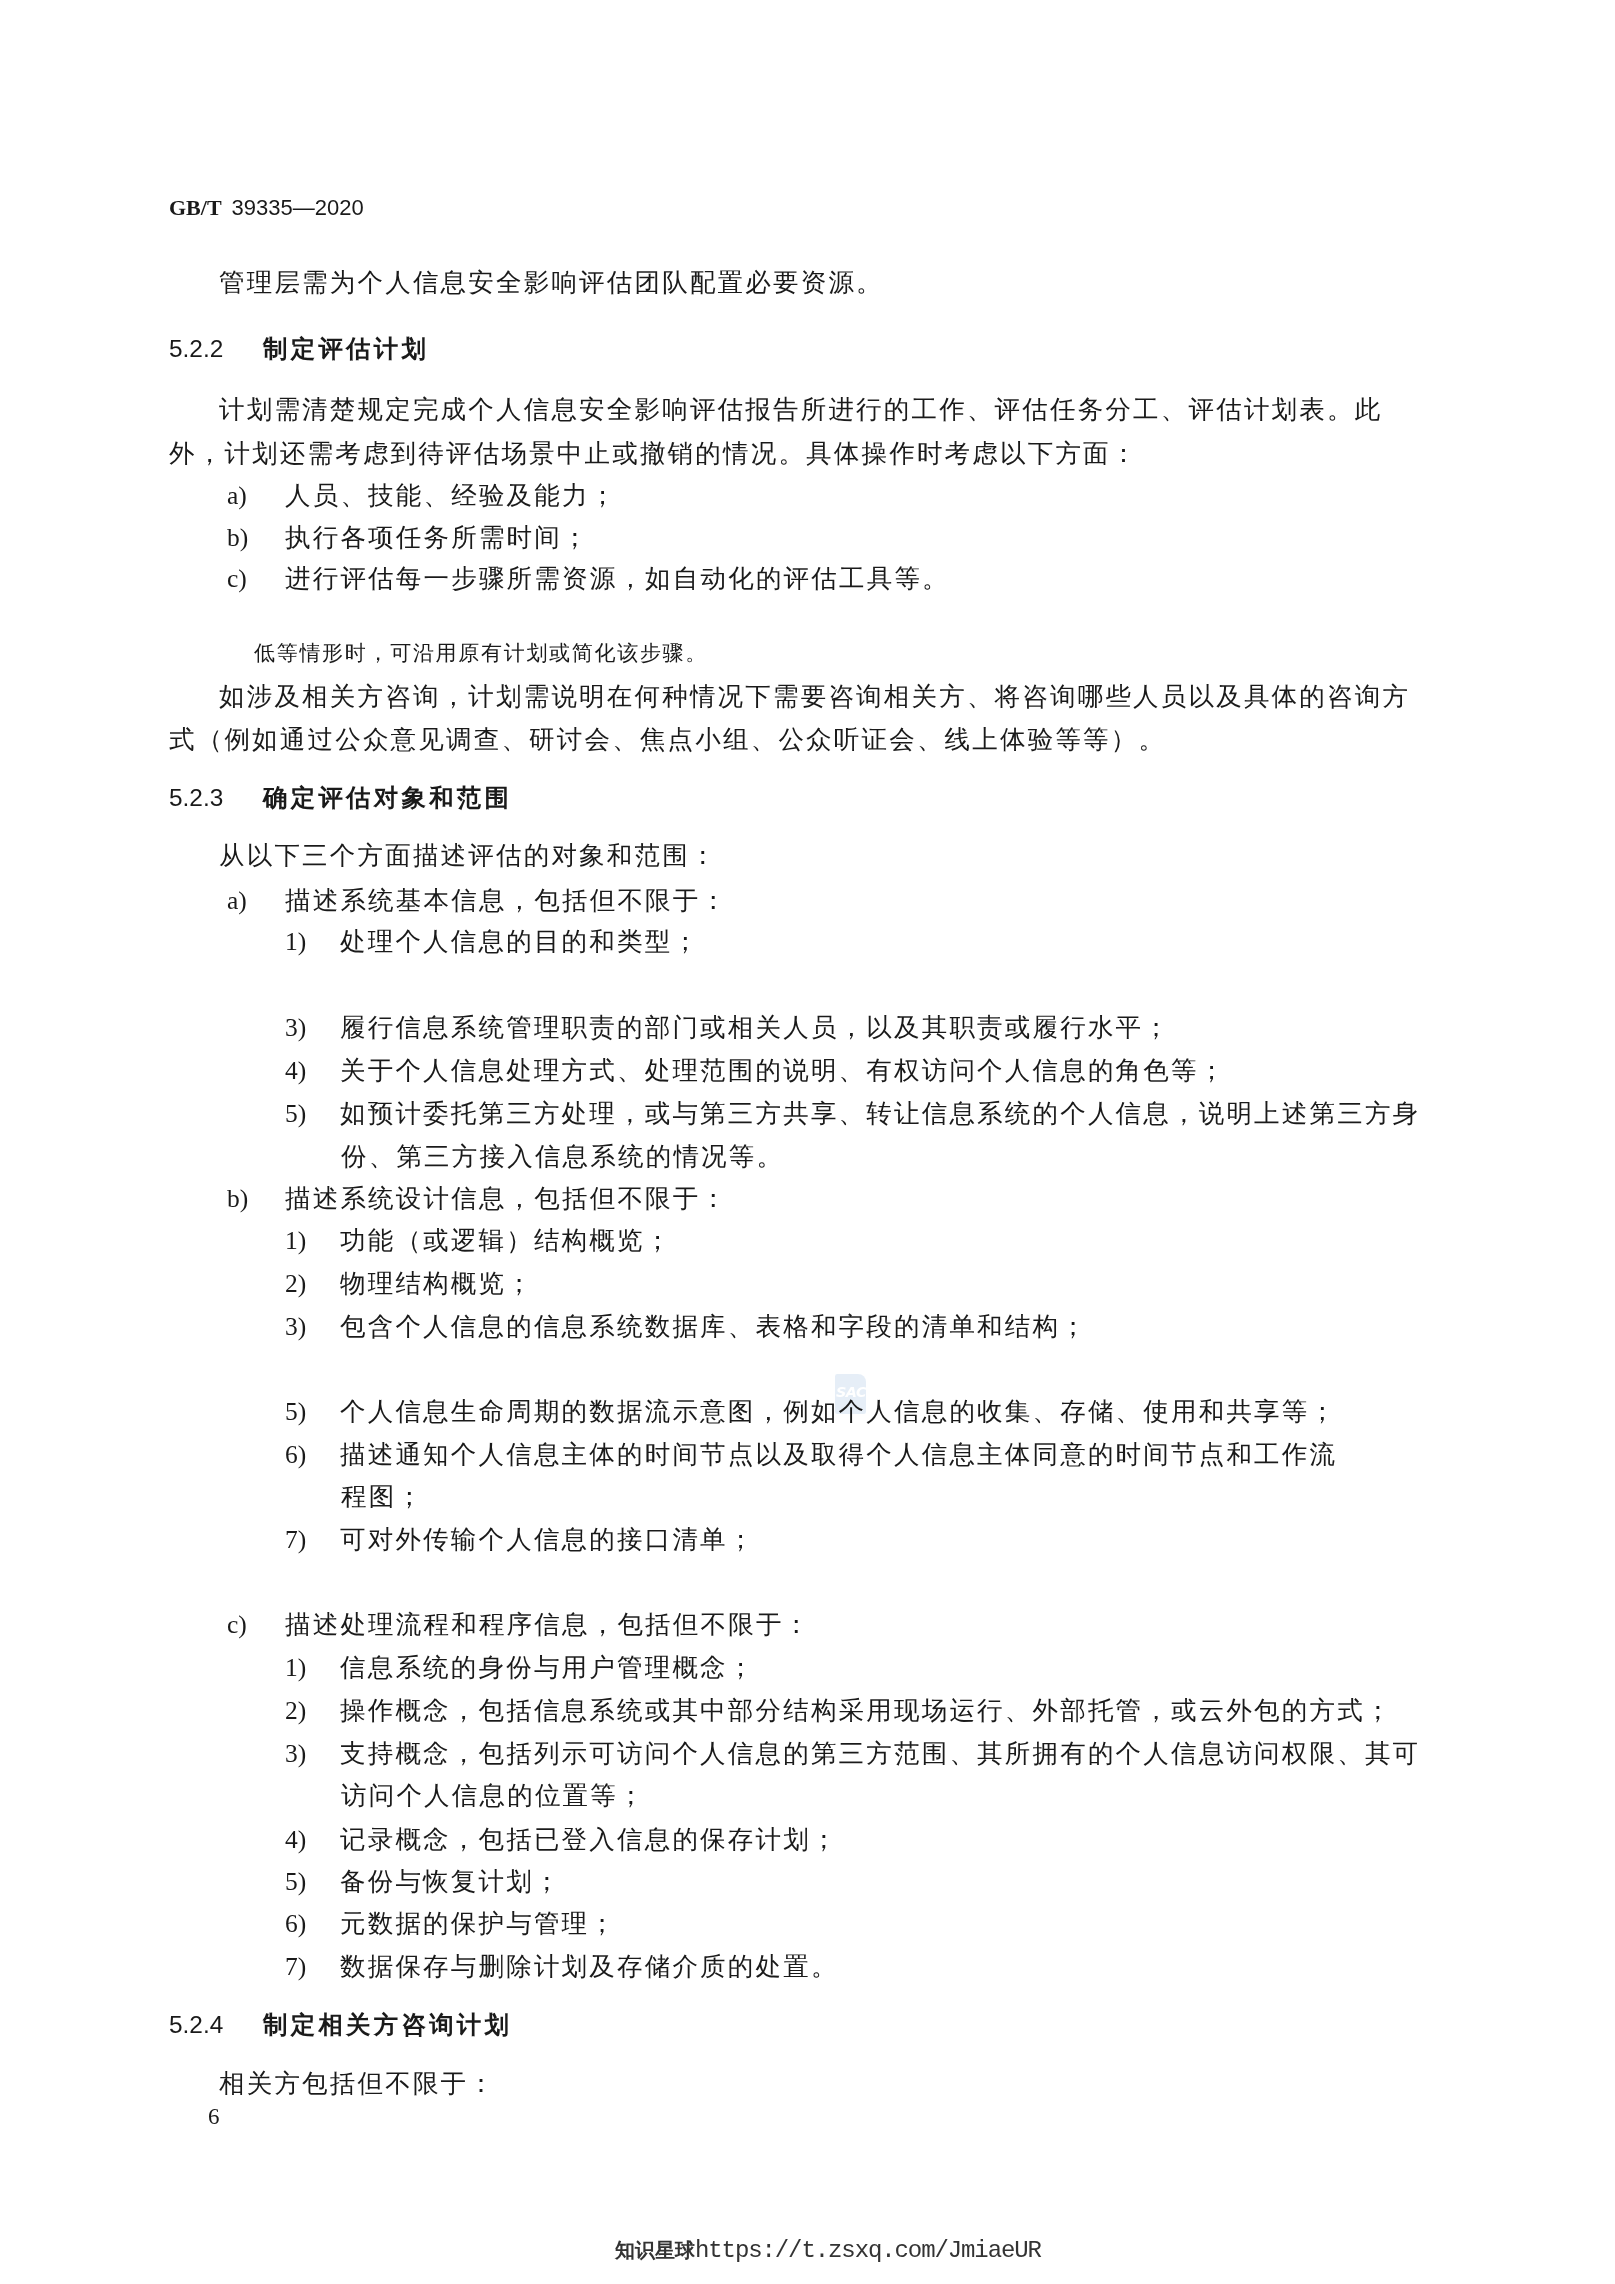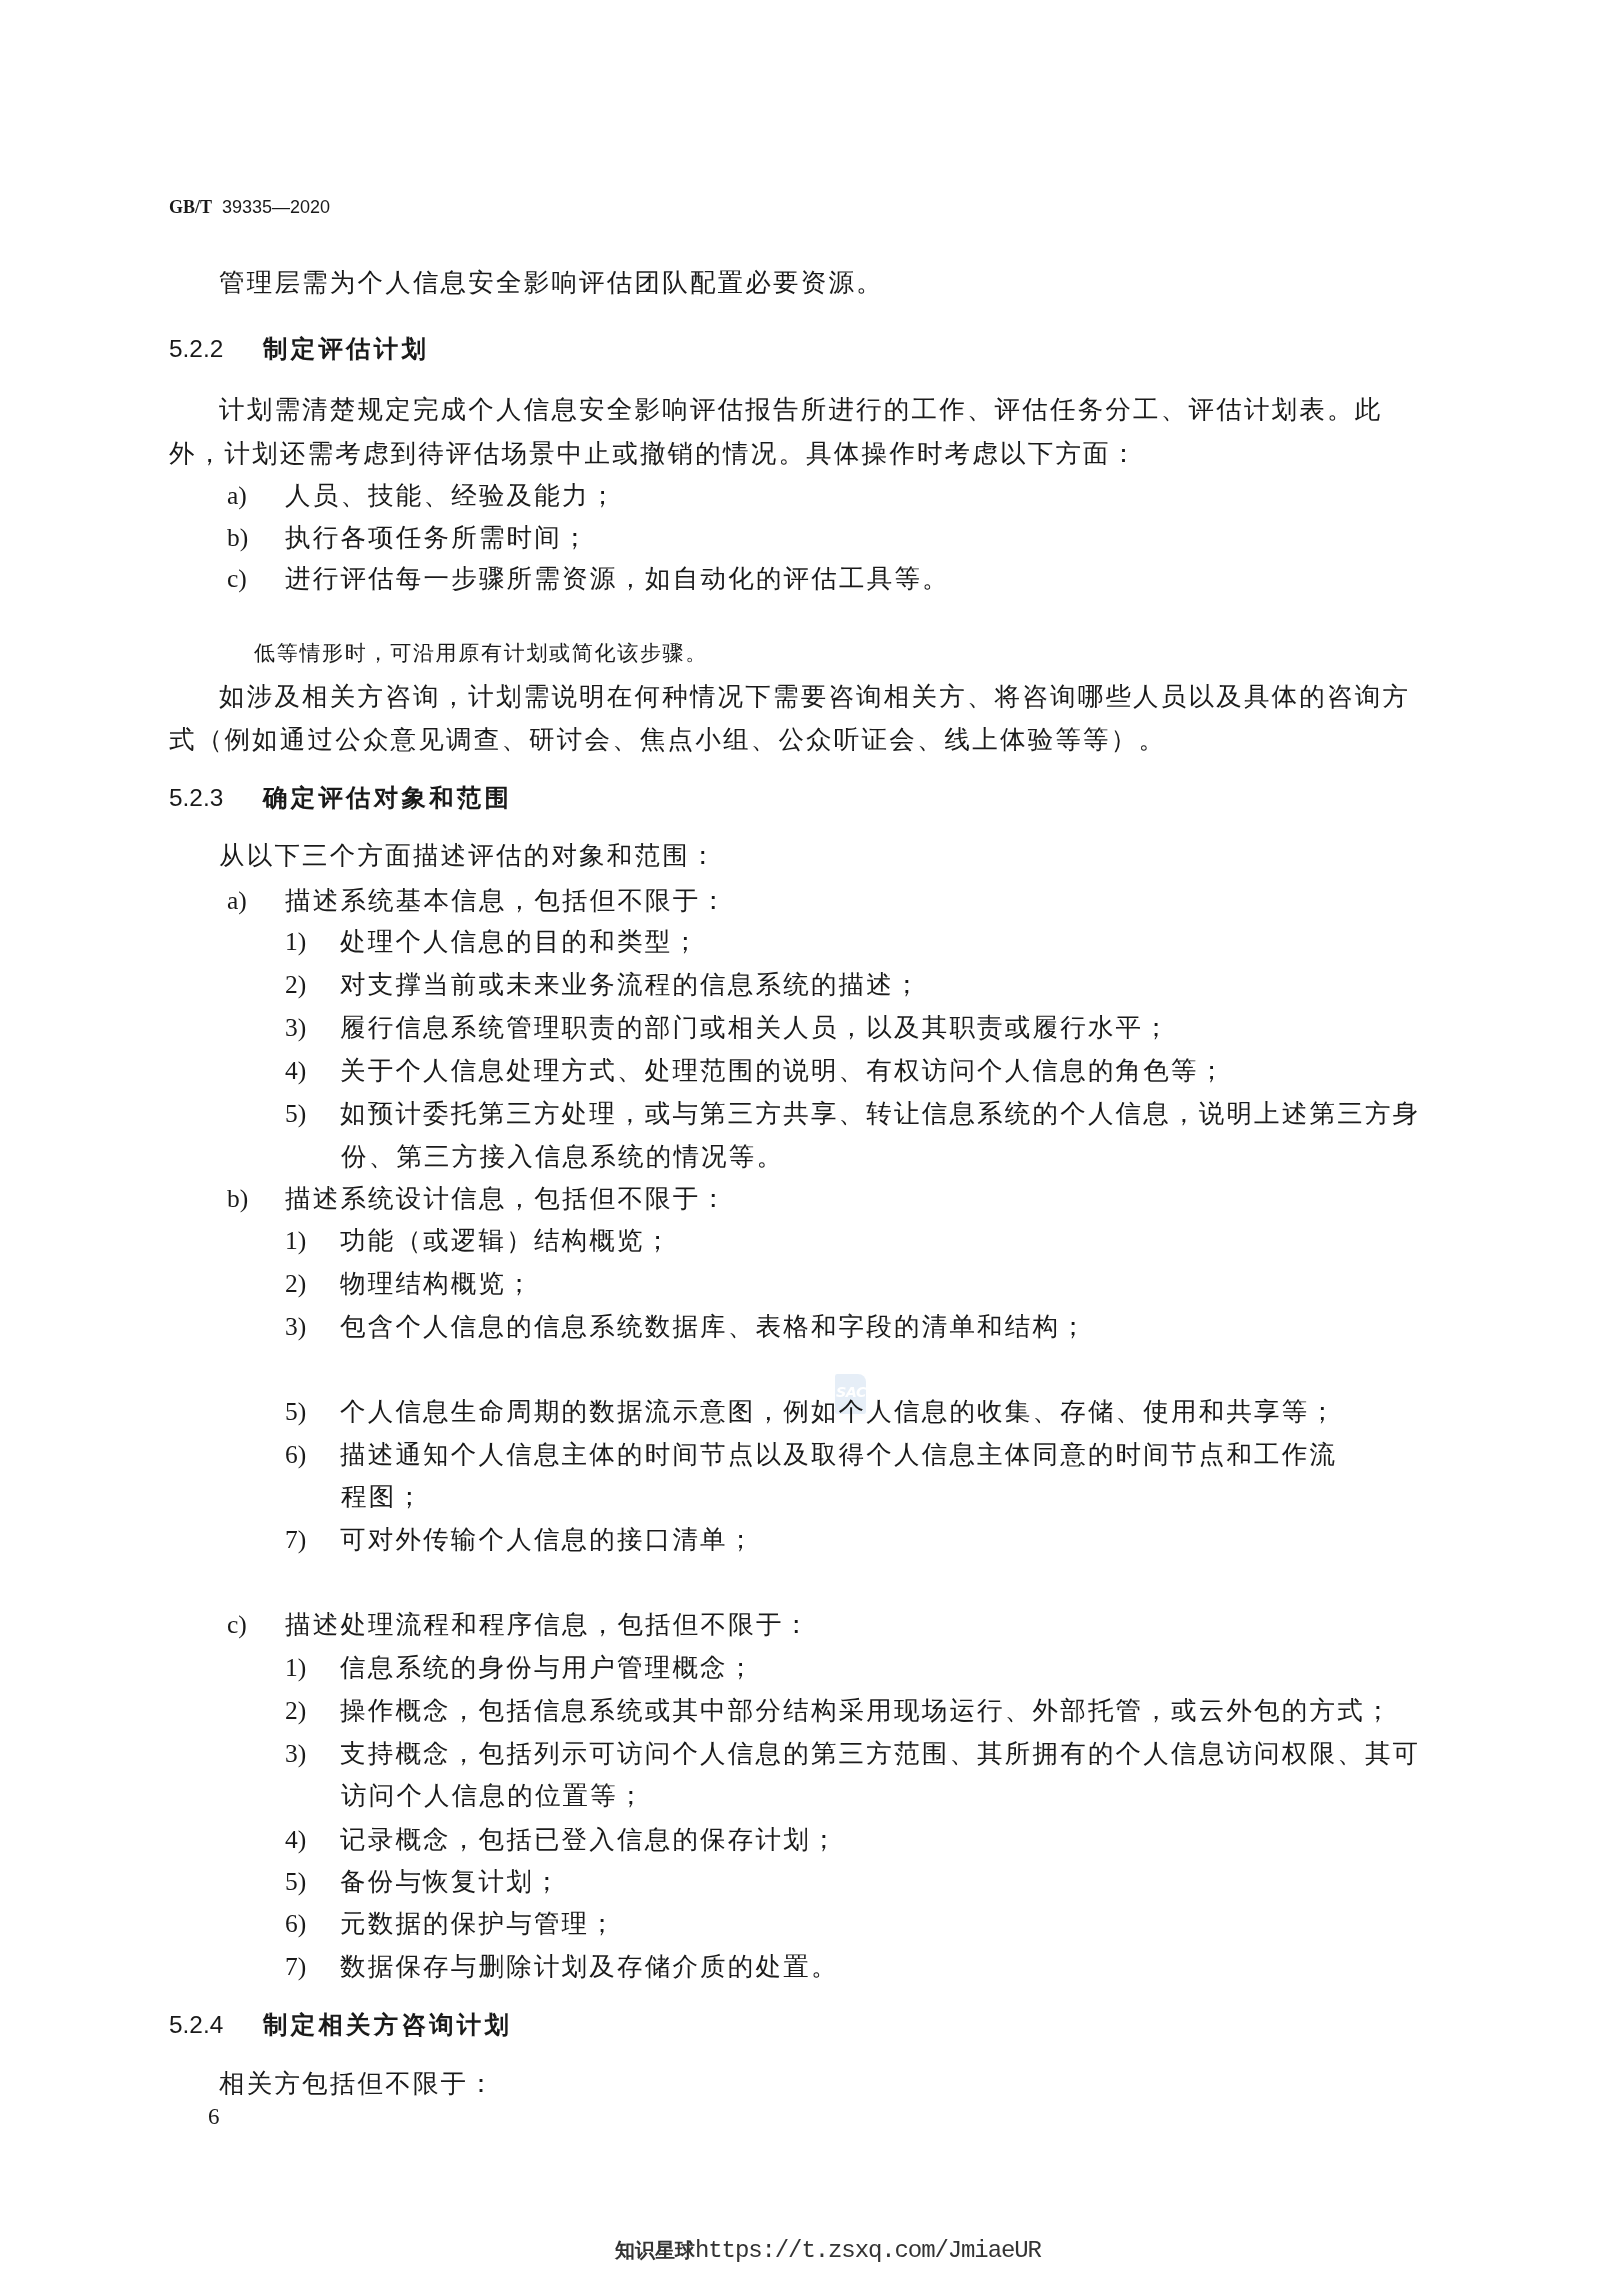--- a/index.html
+++ b/index.html
@@ -1,19 +1,19 @@
 <!DOCTYPE html>
 <html style="font-size:8.9px"><head>
 <meta charset="utf-8">
 <style>
   html, body { margin: 0; padding: 0; background: #ffffff; }
   body { width: 1616px; height: 2284px; position: relative; overflow: hidden; color: #1a1a1a; }
   .page { position: absolute; left: 0; top: 0; width: 1616px; height: 2284px; background: #ffffff; }
   .ln { position: absolute; white-space: nowrap; font-family: "DejaVu Serif", "Liberation Serif", serif; font-size: 25.5px; line-height: 33px; height: 33px; letter-spacing: 2.2px; }
-  .hdr { position: absolute; left: 169px; top: 191px; font-size: 18px; line-height: 33px; white-space: nowrap; }
+  .hdr { position: absolute; left: 169px; top: 191px; font-size: 22px; line-height: 33px; white-space: nowrap; }
   .hdr .gb { font-family: "Liberation Serif", serif; font-weight: bold; }
   .hdr .num { font-family: "Liberation Sans", sans-serif; margin-left: 10px; }
   .sec { position: absolute; left: 169px; white-space: nowrap; font-family: "DejaVu Sans", sans-serif; font-weight: bold; font-size: 24.4px; line-height: 33px; height: 33px; }
   .sec .sn { font-family: "Liberation Sans", sans-serif; font-weight: normal; display: inline-block; width: 94px; }
   .sec .st { letter-spacing: 3.3px; }
   .marker { display: inline-block; font-family: "Liberation Serif", serif; letter-spacing: 0; }
   .m1 { width: 58px; }
   .m2 { width: 55px; }
   .note { position: absolute; white-space: nowrap; font-family: "DejaVu Serif", "Liberation Serif", serif; font-size: 21px; line-height: 31px; letter-spacing: 1.7px; }
   .note .nl { font-family: "DejaVu Sans", sans-serif; font-weight: bold; }
@@ -50,21 +50,20 @@
   <div class="ln" style="left:219px;top:680px;">如涉及相关方咨询，计划需说明在何种情况下需要咨询相关方、将咨询哪些人员以及具体的咨询方</div>
   <div class="ln" style="left:169px;top:723px;">式（例如通过公众意见调查、研讨会、焦点小组、公众听证会、线上体验等等）。</div>
 
   <div class="sec" style="top:781px;">
     <span class="sn">5.2.3</span><span class="st">确定评估对象和范围</span>
   </div>
   <div class="ln" style="left:219px;top:839px;">从以下三个方面描述评估的对象和范围：</div>
 
   <div class="ln" style="left:227px;top:884px;"><span class="marker m1">a)</span><span>描述系统基本信息，包括但不限于：</span></div>
   <div class="ln" style="left:285px;top:925px;"><span class="marker m2">1)</span><span>处理个人信息的目的和类型；</span></div>
-  <div class="ln" style="left:285px;top:968px;"><span class="marker m2">2)</span><span>对支撑当前或未来业务流程的信息系统的描述；</span></div>
   <div class="ln" style="left:285px;top:1011px;"><span class="marker m2">3)</span><span>履行信息系统管理职责的部门或相关人员，以及其职责或履行水平；</span></div>
   <div class="ln" style="left:285px;top:1054px;"><span class="marker m2">4)</span><span>关于个人信息处理方式、处理范围的说明、有权访问个人信息的角色等；</span></div>
   <div class="ln" style="left:285px;top:1097px;"><span class="marker m2">5)</span><span>如预计委托第三方处理，或与第三方共享、转让信息系统的个人信息，说明上述第三方身</span></div>
   <div class="ln" style="left:341px;top:1140px;">份、第三方接入信息系统的情况等。</div>
 
   <div class="ln" style="left:227px;top:1182px;"><span class="marker m1">b)</span><span>描述系统设计信息，包括但不限于：</span></div>
   <div class="ln" style="left:285px;top:1224px;"><span class="marker m2">1)</span><span>功能（或逻辑）结构概览；</span></div>
   <div class="ln" style="left:285px;top:1267px;"><span class="marker m2">2)</span><span>物理结构概览；</span></div>
   <div class="ln" style="left:285px;top:1310px;"><span class="marker m2">3)</span><span>包含个人信息的信息系统数据库、表格和字段的清单和结构；</span></div>
 

